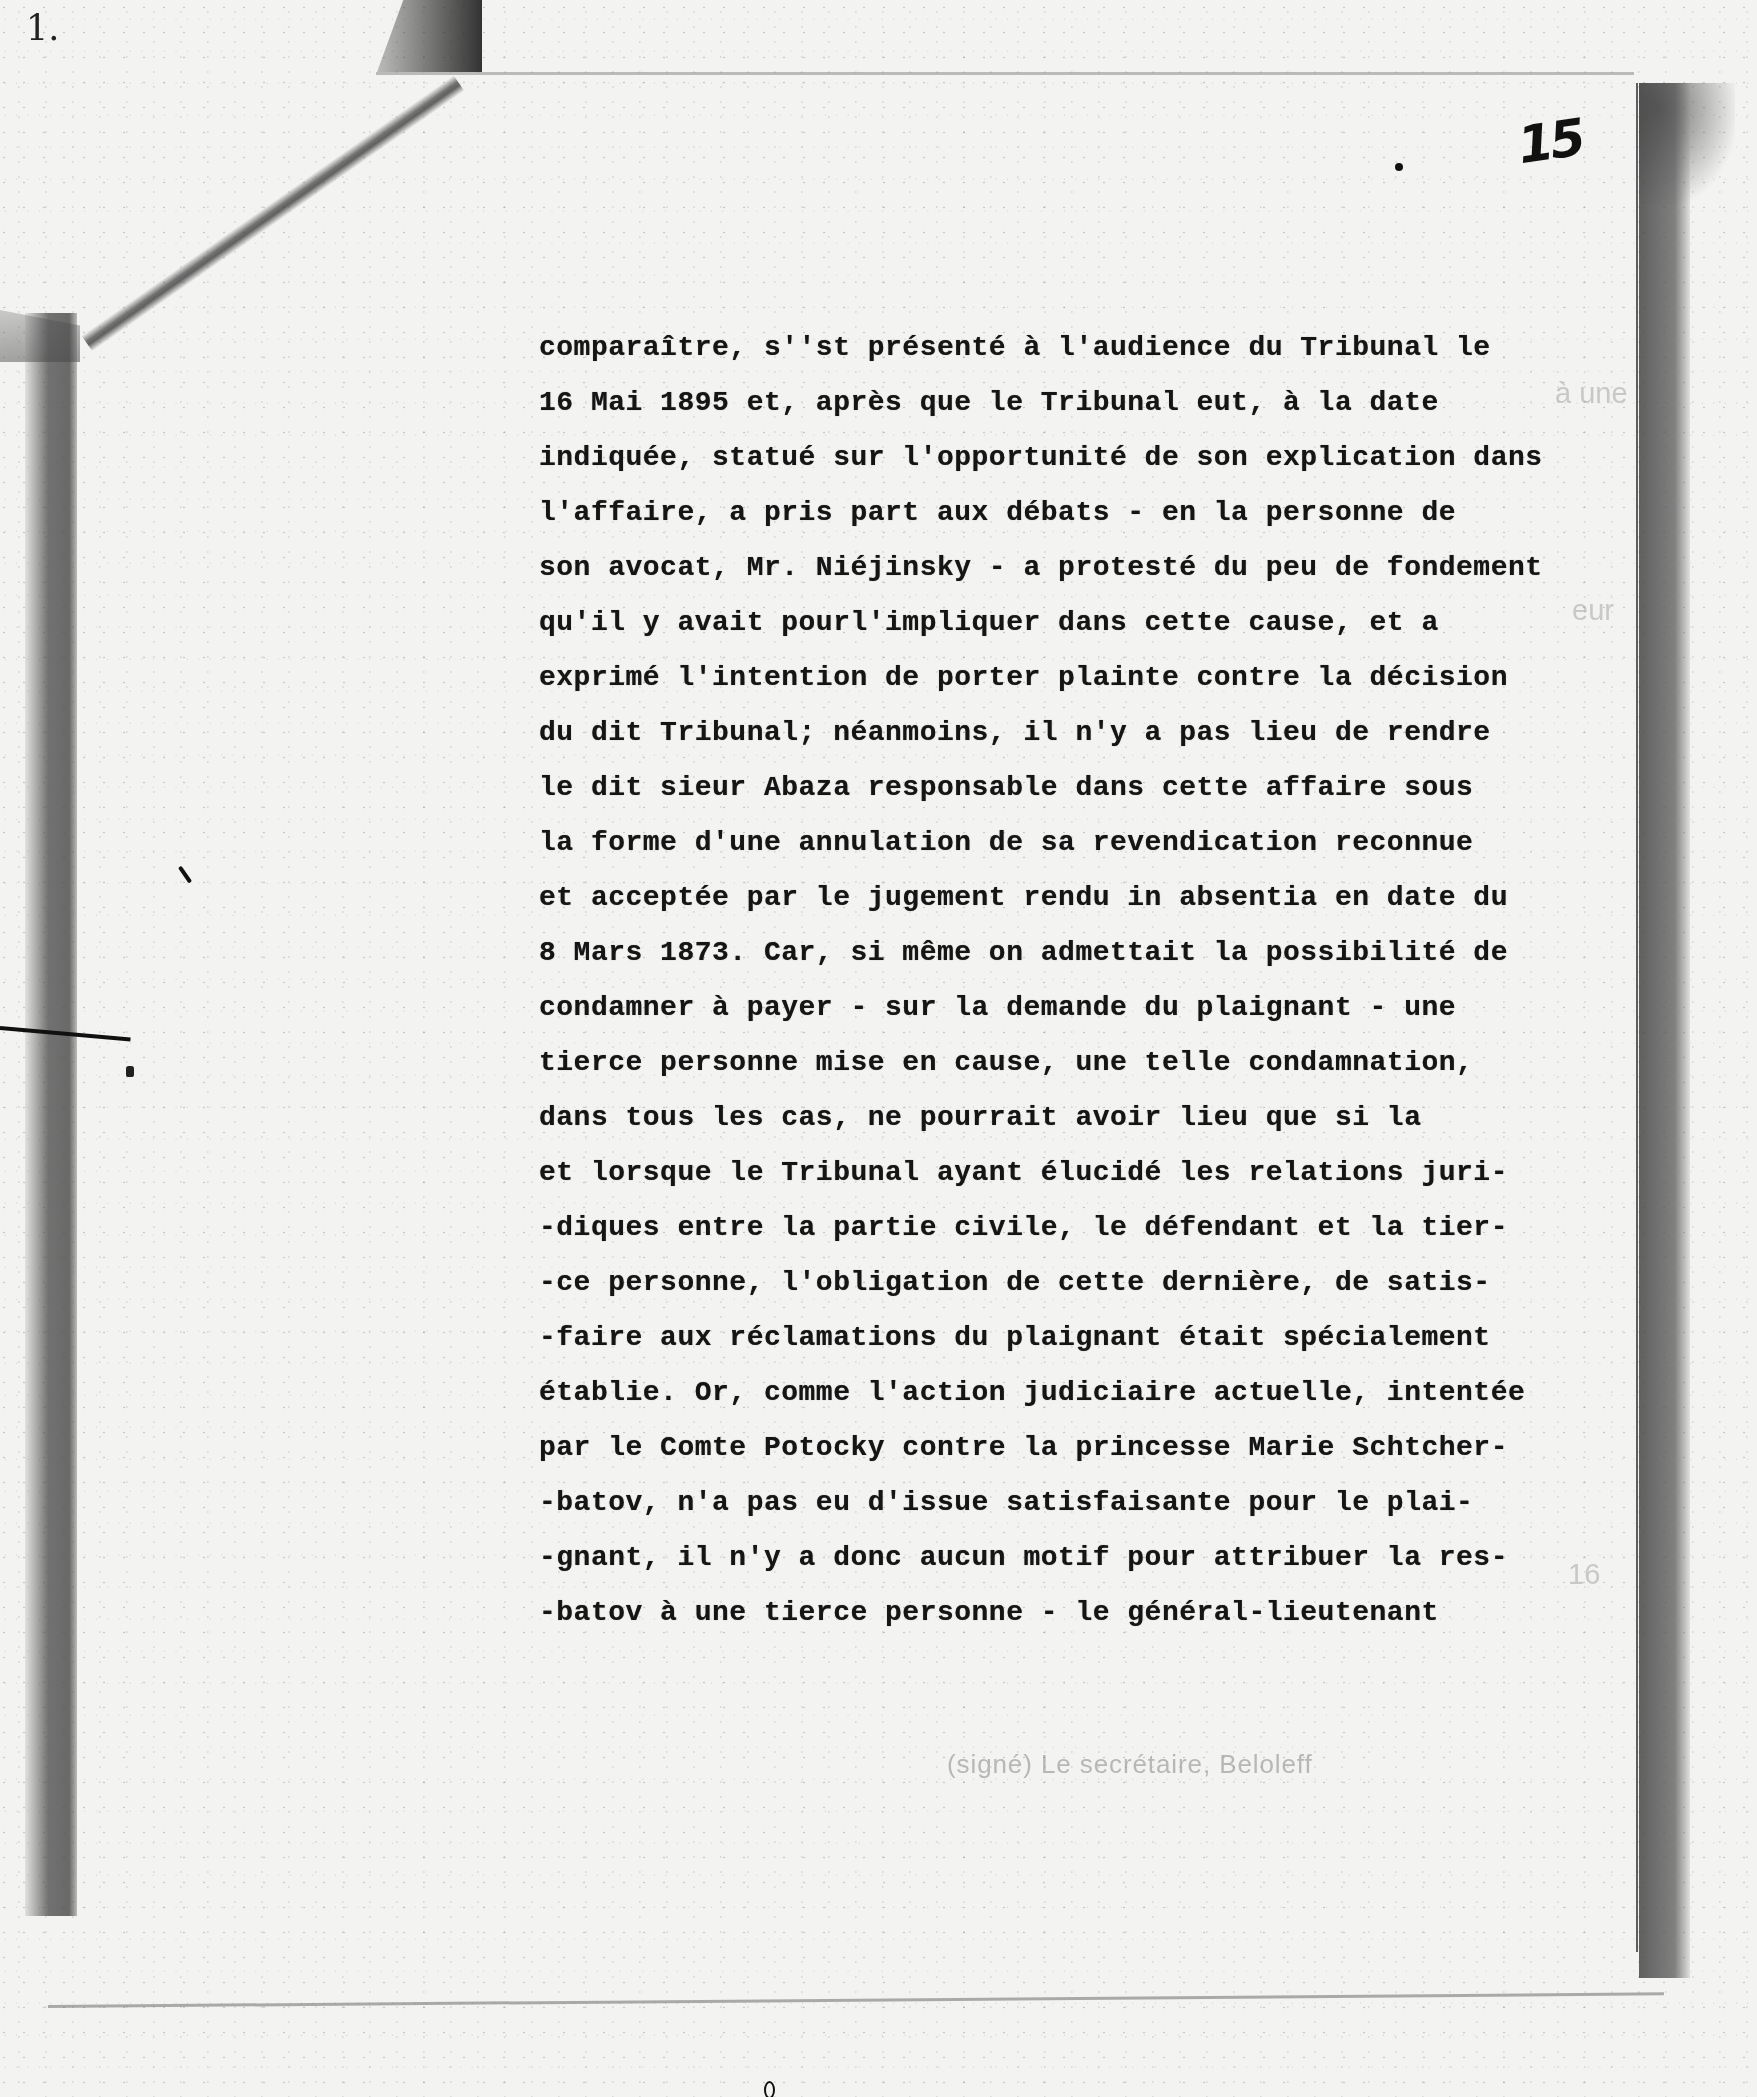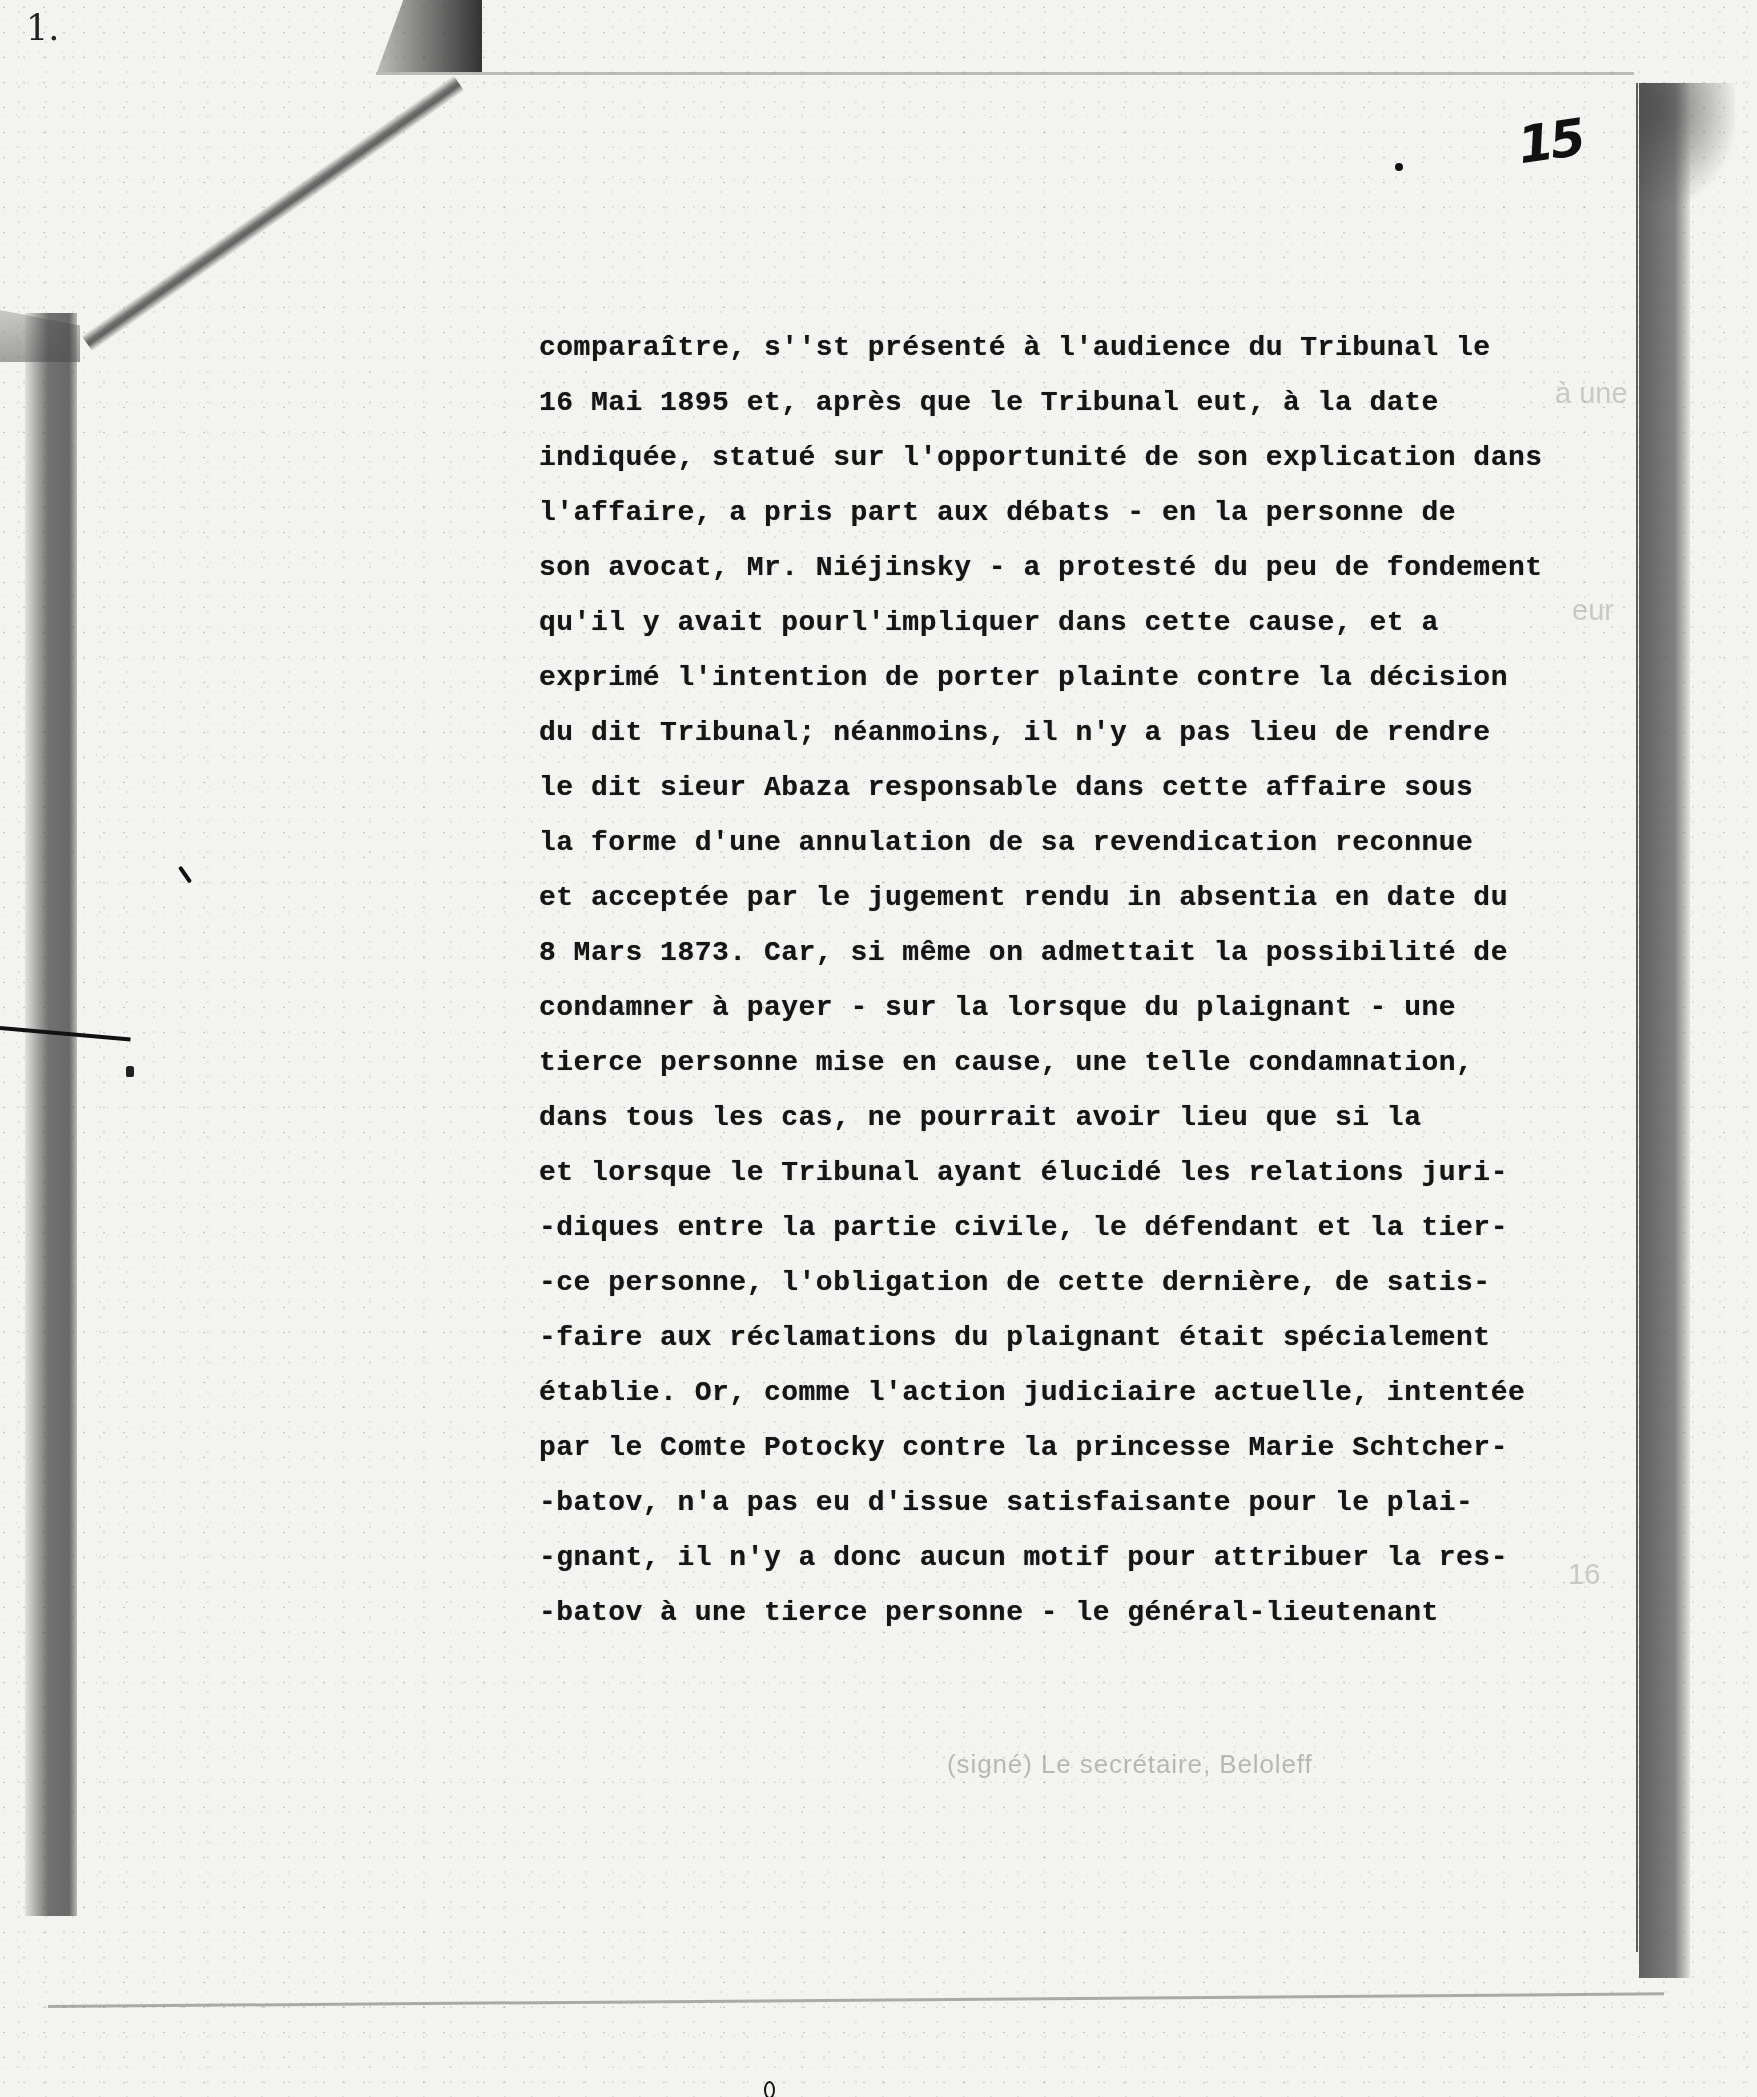--- a/index.html
+++ b/index.html
@@ -253,21 +253,21 @@
   <span class="line">indiquée, statué sur l'opportunité de son explication dans</span>
   <span class="line">l'affaire, a pris part aux débats - en la personne de</span>
   <span class="line">son avocat, Mr. Niéjinsky - a protesté du peu de fondement</span>
   <span class="line">qu'il y avait pourl'impliquer dans cette cause, et a</span>
   <span class="line">exprimé l'intention de porter plainte contre la décision</span>
   <span class="line">du dit Tribunal; néanmoins, il n'y a pas lieu de rendre</span>
   <span class="line">le dit sieur Abaza responsable dans cette affaire sous</span>
   <span class="line">la forme d'une annulation de sa revendication reconnue</span>
   <span class="line">et acceptée par le jugement rendu in absentia en date du</span>
   <span class="line">8 Mars 1873. Car, si même on admettait la possibilité de</span>
-  <span class="line">condamner à payer - sur la lorsque du plaignant - une</span>
+  <span class="line">condamner à payer - sur la demande du plaignant - une</span>
   <span class="line">tierce personne mise en cause, une telle condamnation,</span>
   <span class="line">dans tous les cas, ne pourrait avoir lieu que si la</span>
   <span class="line">et lorsque le Tribunal ayant élucidé les relations juri-</span>
   <span class="line">-diques entre la partie civile, le défendant et la tier-</span>
   <span class="line">-ce personne, l'obligation de cette dernière, de satis-</span>
   <span class="line">-faire aux réclamations du plaignant était spécialement</span>
   <span class="line">établie. Or, comme l'action judiciaire actuelle, intentée</span>
   <span class="line">par le Comte Potocky contre la princesse Marie Schtcher-</span>
   <span class="line">-batov, n'a pas eu d'issue satisfaisante pour le plai-</span>
   <span class="line">-gnant, il n'y a donc aucun motif pour attribuer la res-</span>

